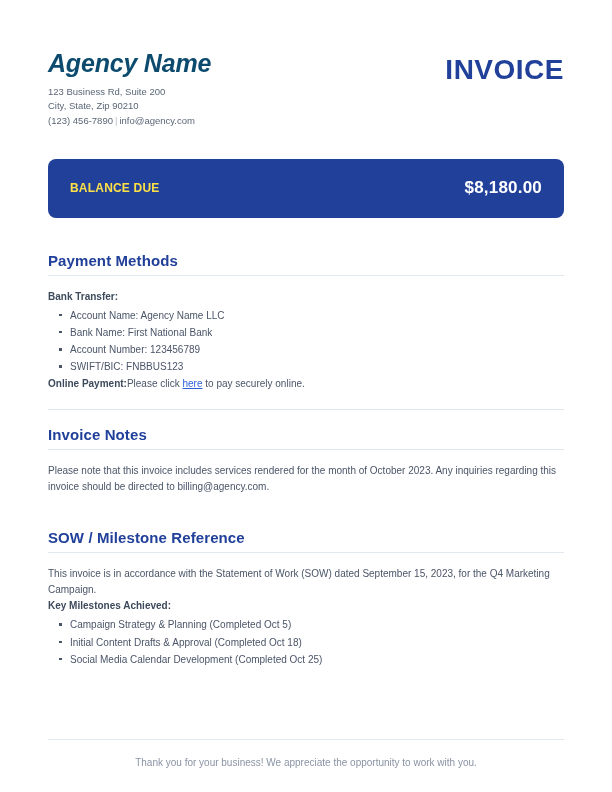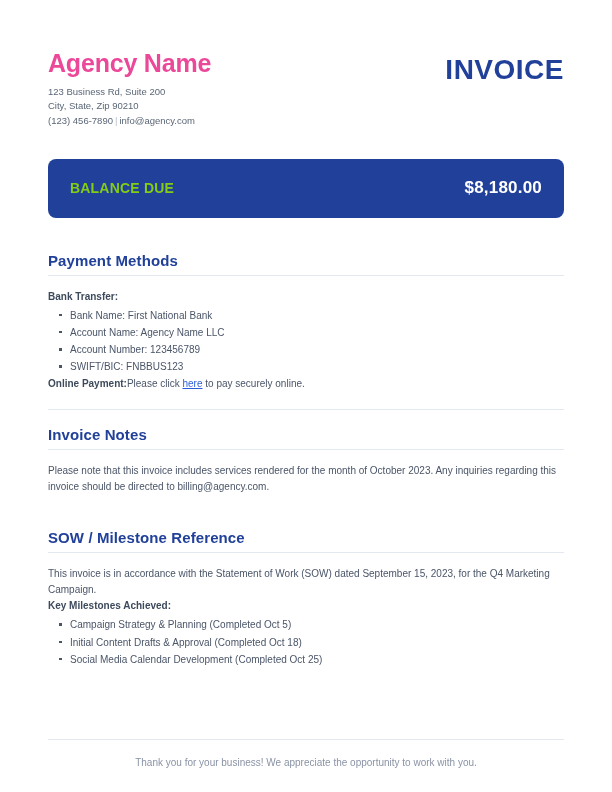--- a/index.html
+++ b/index.html
@@ -27,24 +27,25 @@
   .header {
     display: flex;
     align-items: flex-start;
     justify-content: space-between;
     margin-bottom: 30px;
   }
   .agency-block { }
   .agency-name {
     font-size: 25px;
     font-weight: bold;
-    color: #ec4899;
+    color: #0c4a6e;
     letter-spacing: -0.2px;
     line-height: 1.1;
     margin: 0 0 7px 0;
+    font-style: italic;
   }
   .agency-line {
     font-size: 9.5px;
     color: #5a6676;
     line-height: 1.55;
   }
   .contact-sep {
     color: #b8c0cc;
     padding: 0 2px;
   }
@@ -63,22 +64,22 @@
     border-radius: 8px;
     height: 59px;
     display: flex;
     align-items: center;
     justify-content: space-between;
     padding: 0 22px;
     box-sizing: border-box;
     margin-bottom: 34px;
   }
   .balance-label {
-    color: #84cc16;
-    font-size: 14px;
+    color: #fde047;
+    font-size: 12px;
     font-weight: bold;
     letter-spacing: 0.2px;
   }
   .balance-amount {
     color: #ffffff;
     font-size: 17px;
     font-weight: bold;
     letter-spacing: 0.2px;
   }
 
@@ -187,22 +188,22 @@
   <div class="balance-banner">
     <div class="balance-label">BALANCE DUE</div>
     <div class="balance-amount">$8,180.00</div>
   </div>
 
   <div class="section">
     <div class="section-title">Payment Methods</div>
     <div class="rule"></div>
     <div class="label-bold">Bank Transfer:</div>
     <ul class="bullets">
+      <li>Account Name: Agency Name LLC</li>
       <li>Bank Name: First National Bank</li>
-      <li>Account Name: Agency Name LLC</li>
       <li>Account Number: 123456789</li>
       <li>SWIFT/BIC: FNBBUS123</li>
     </ul>
     <div class="inline-line"><b>Online Payment:</b><span>Please click </span><a class="pay-link">here</a><span> to pay securely online.</span></div>
   </div>
 
   <div class="section">
     <div class="rule"></div>
   </div>
 

